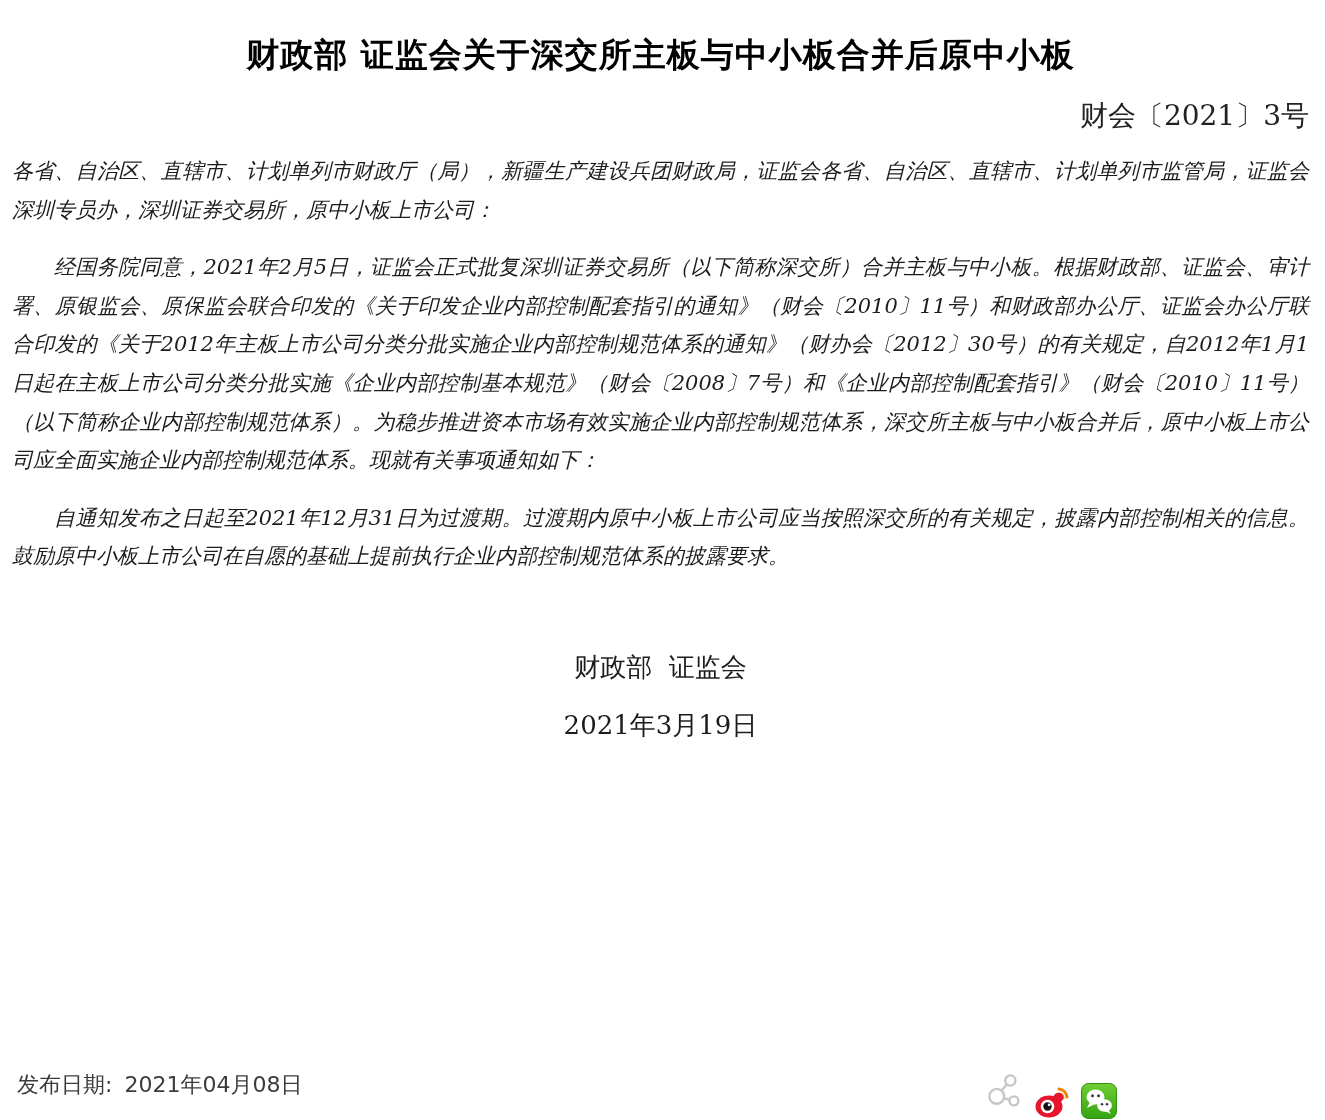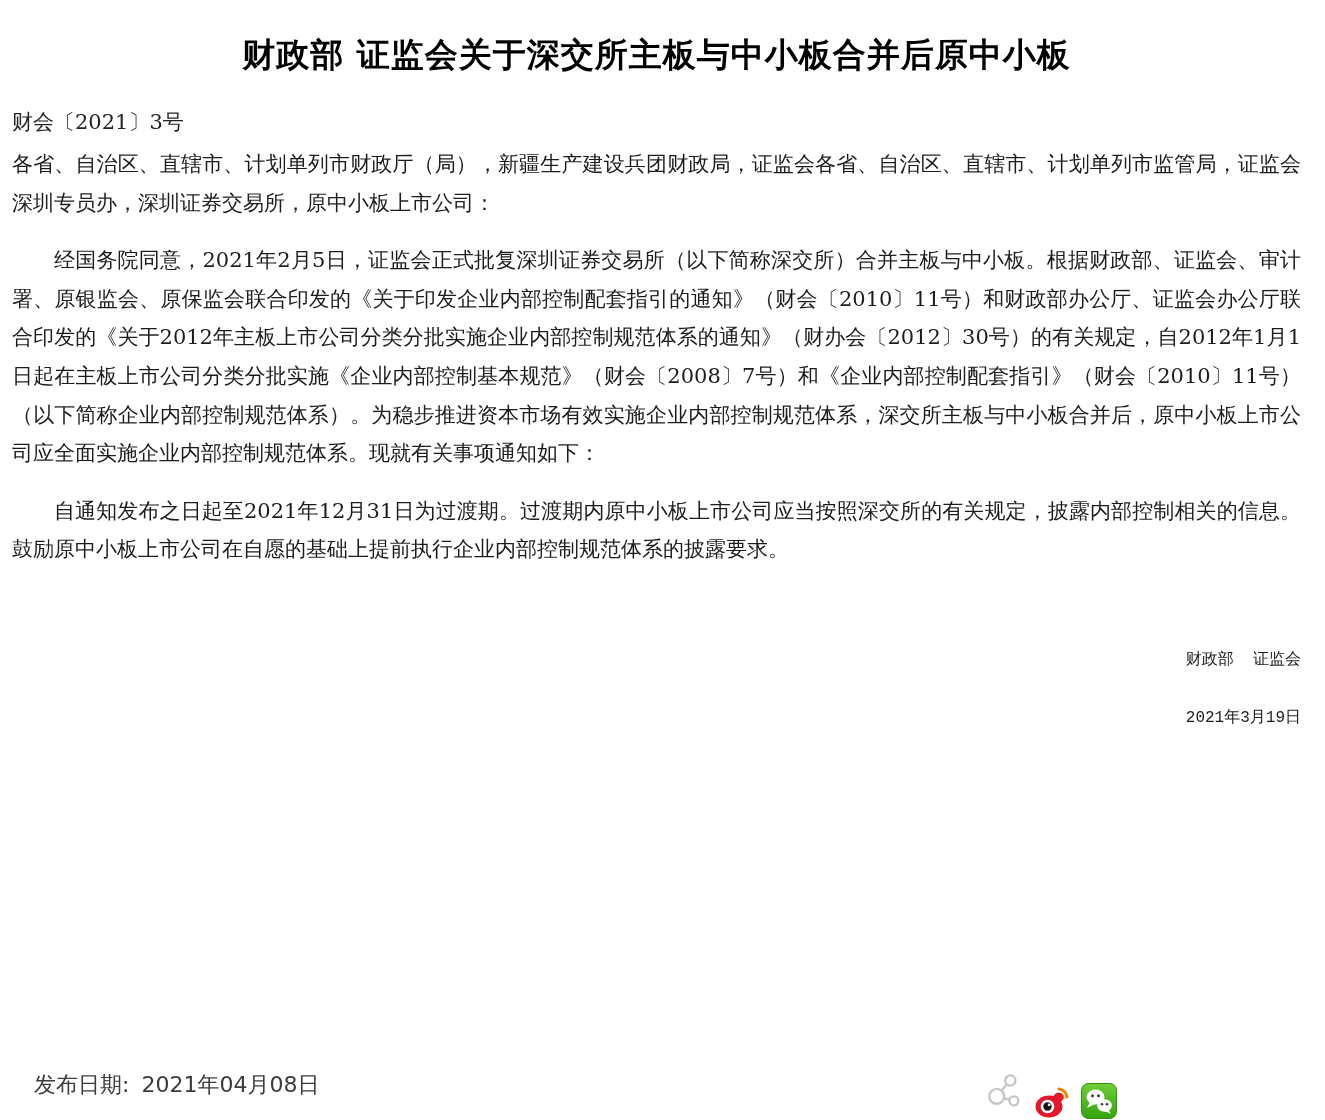--- a/index.html
+++ b/index.html
@@ -9,70 +9,70 @@
   }
   body {
     width: 1325px;
     height: 1120px;
     position: relative;
     overflow: hidden;
     font-family: "DejaVu Serif", "Liberation Serif", serif;
     color: #1c1c1c;
   }
   .doc {
-    padding: 0 24px 0 12px;
+    padding: 0 16px 0 12px;
   }
   .doc-title {
     text-align: center;
     font-family: "DejaVu Sans", "Liberation Sans", sans-serif;
     font-weight: bold;
     font-size: 33px;
     line-height: 62px;
     color: #000000;
     padding-top: 24px;
     letter-spacing: 1px;
   }
   .doc-number {
-    text-align: left;
-    font-size: 21px;
+    text-align: right;
+    font-size: 28px;
     line-height: 30px;
-    margin-top: 21px;
+    margin-top: 15px;
     color: #222222;
   }
   .doc-body {
-    margin-top: 8px;
+    margin-top: 21px;
+    font-style: italic;
   }
   .doc-body p {
     margin: 0 0 19px 0;
     font-size: 21px;
     line-height: 38.6px;
     text-align: justify;
     color: #1c1c1c;
   }
   .doc-body p.indent {
     text-indent: 2em;
   }
   .signature {
     margin-top: 76px;
-    text-align: right;
-    font-size: 16px;
+    text-align: center;
+    font-size: 26px;
     color: #1c1c1c;
-    font-family: Liberation Mono, monospace;
   }
   .signature .issuer {
     white-space: pre-wrap;
     line-height: 30px;
   }
   .signature .sign-date {
     line-height: 30px;
     margin-top: 28px;
   }
   .publish-row {
     position: absolute;
-    left: 34px;
+    left: 17px;
     top: 1070px;
     font-family: "DejaVu Sans", "Liberation Sans", sans-serif;
     font-size: 22px;
     color: #3c3c3c;
     white-space: nowrap;
   }
   .publish-row .publish-date {
     margin-left: 12px;
   }
   .share-row {

